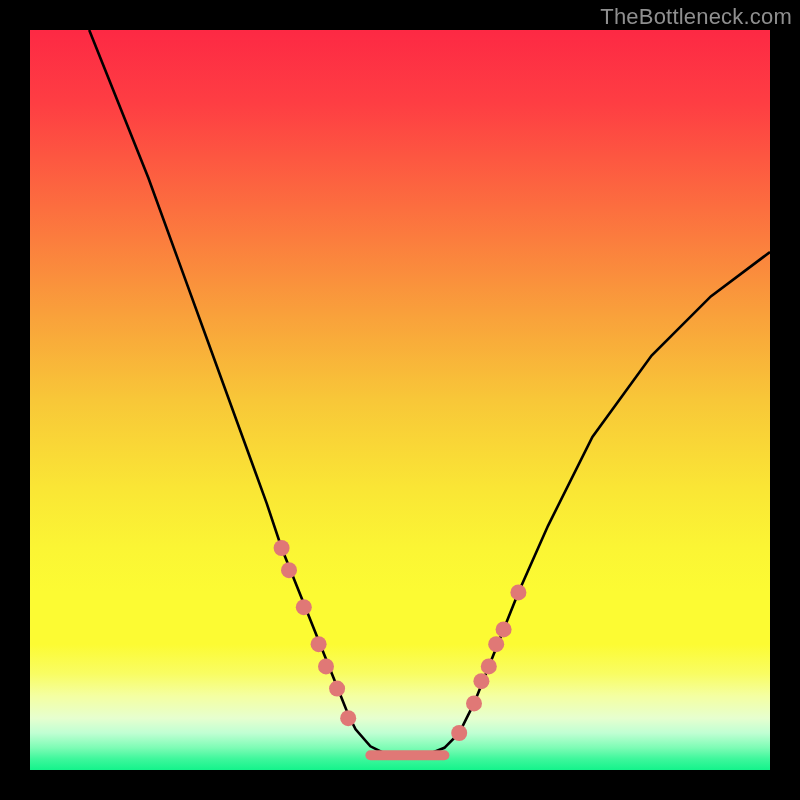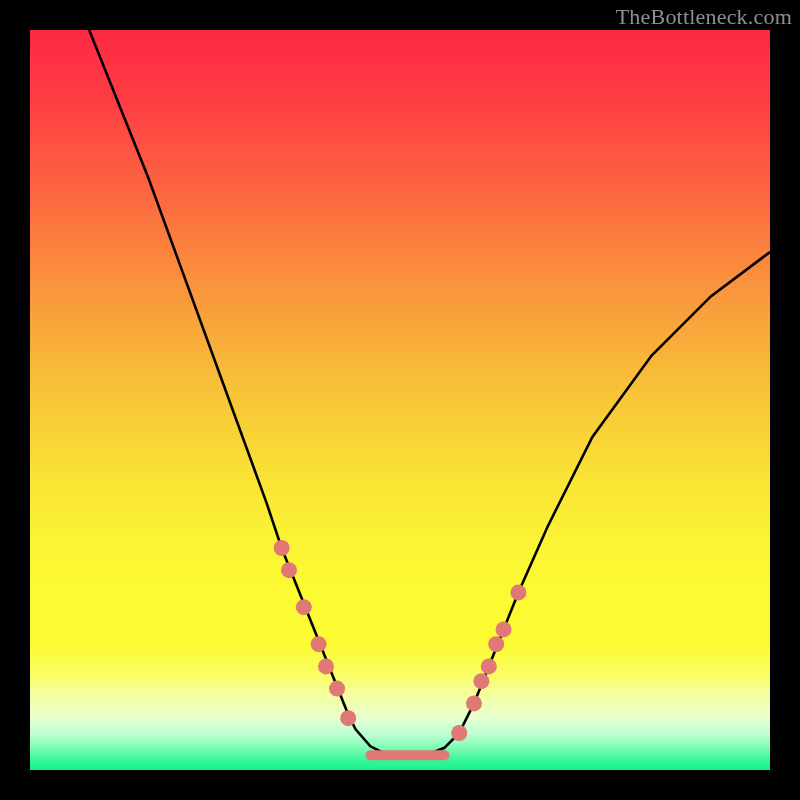--- a/index.html
+++ b/index.html
@@ -9,21 +9,20 @@
     height: 800px;
     background: #000;
     font-family: Arial, Helvetica, sans-serif;
     overflow: hidden;
   }
   .stage {
     position: relative;
     width: 800px;
     height: 800px;
     background: #000;
-    font-family: Liberation Serif, serif;
   }
   .plot {
     position: absolute;
     left: 30px;
     top: 30px;
     width: 740px;
     height: 740px;
     overflow: hidden;
   }
   .gradient {

